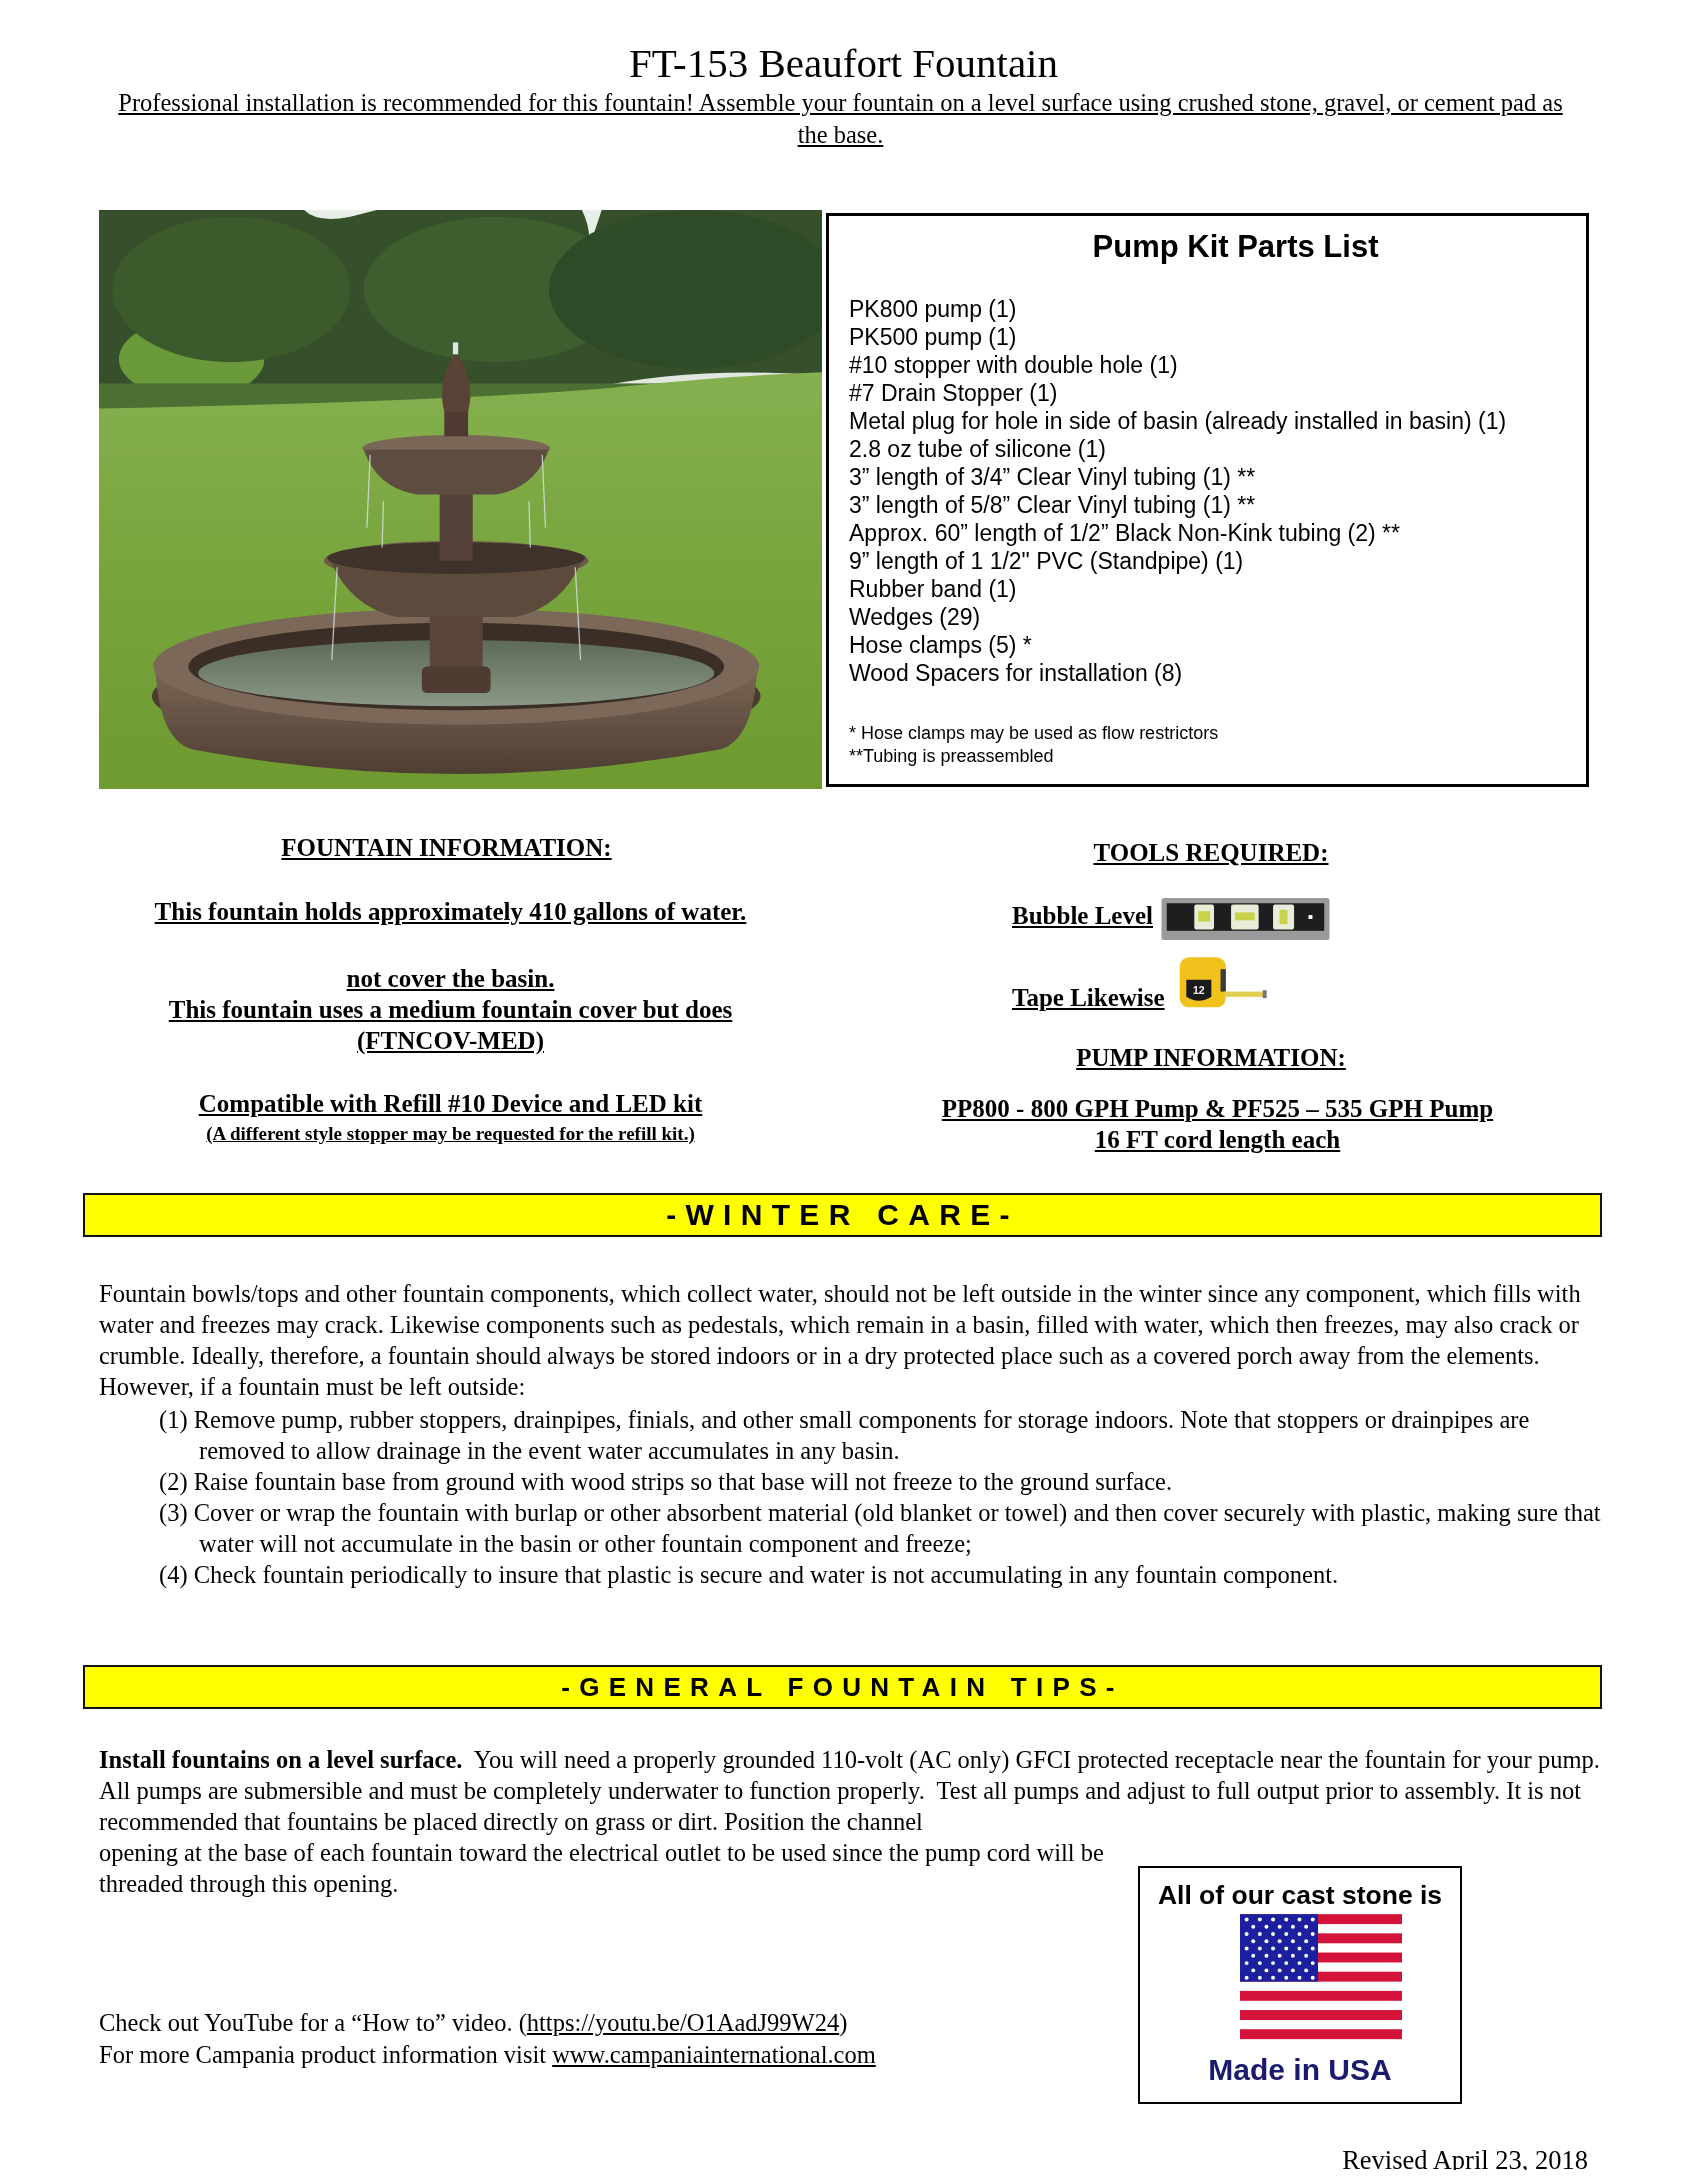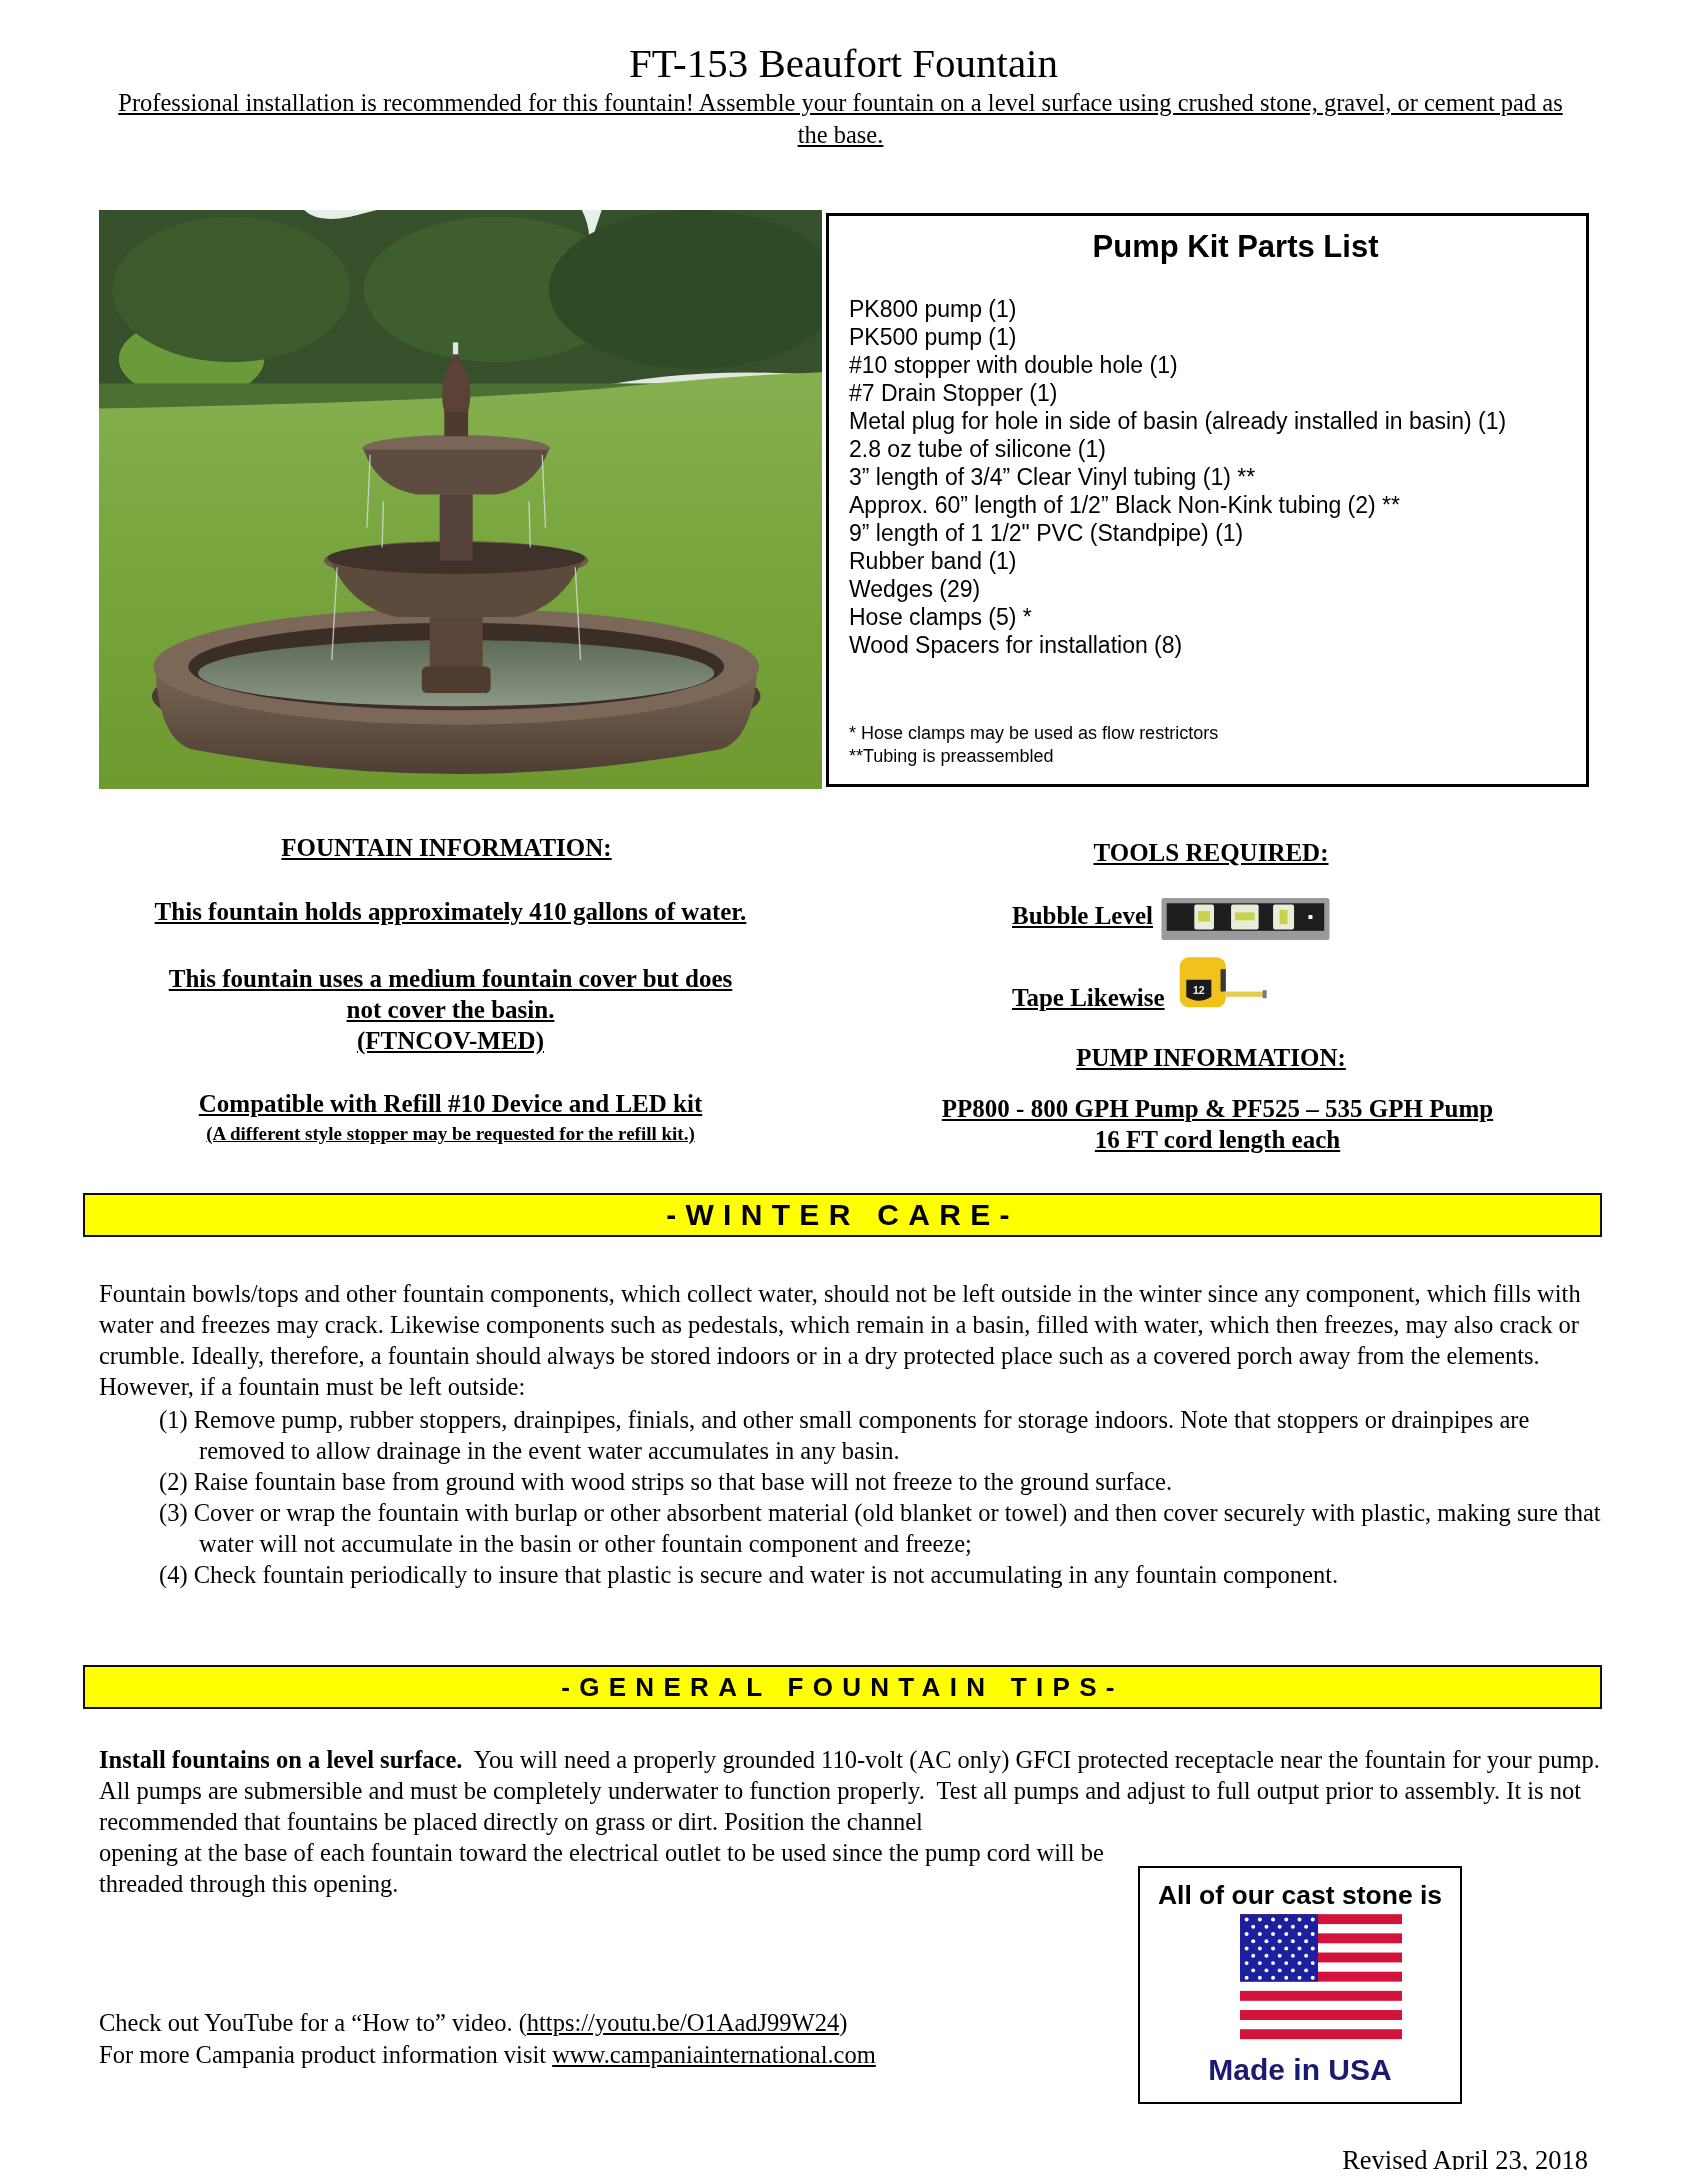--- a/index.html
+++ b/index.html
@@ -136,38 +136,39 @@
 <div id="parts-box" class="abs">
   <div id="parts-title" class="abs center sans">Pump Kit Parts List</div>
   <ul id="parts-list" class="abs sans">
     <li>PK800 pump (1)</li>
     <li>PK500 pump (1)</li>
     <li>#10 stopper with double hole (1)</li>
     <li>#7 Drain Stopper (1)</li>
     <li>Metal plug for hole in side of basin (already installed in basin) (1)</li>
     <li>2.8 oz tube of silicone (1)</li>
     <li>3” length of 3/4” Clear Vinyl tubing (1) **</li>
+    <li>3” length of 5/8” Clear Vinyl tubing (1) **</li>
     <li>Approx. 60” length of 1/2” Black Non-Kink tubing (2) **</li>
     <li>9” length of 1 1/2" PVC (Standpipe) (1)</li>
     <li>Rubber band (1)</li>
     <li>Wedges (29)</li>
     <li>Hose clamps (5) *</li>
     <li>Wood Spacers for installation (8)</li>
   </ul>
   <ul id="parts-notes" class="abs sans">
     <li>* Hose clamps may be used as flow restrictors</li>
     <li>**Tubing is preassembled</li>
   </ul>
 </div>
 
 <div id="fi-heading" class="abs center h-bold serif">FOUNTAIN INFORMATION:</div>
 <div id="fi-gallons" class="abs center h-bold serif">This fountain holds approximately 410 gallons of water.</div>
 <div id="fi-cover" class="abs center h-bold serif">
+  <div>not cover the basin.</div>
   <div>This fountain uses a medium fountain cover but does</div>
-  <div>not cover the basin.</div>
   <div>(FTNCOV-MED)</div>
 </div>
 <div id="fi-compat" class="abs center h-bold serif">Compatible with Refill #10 Device and LED kit</div>
 <div id="fi-note" class="abs center h-bold serif">(A different style stopper may be requested for the refill kit.)</div>
 
 <div id="tools-heading" class="abs center h-bold serif">TOOLS REQUIRED:</div>
 <div id="tool-level-label" class="abs h-bold serif">Bubble Level</div>
 <div id="tool-level-img" class="abs">
   <svg width="169" height="42" viewBox="0 0 256 64" xmlns="http://www.w3.org/2000/svg">
     <rect x="0" y="0" width="256" height="64" rx="4" fill="#9a9a9a"></rect>

